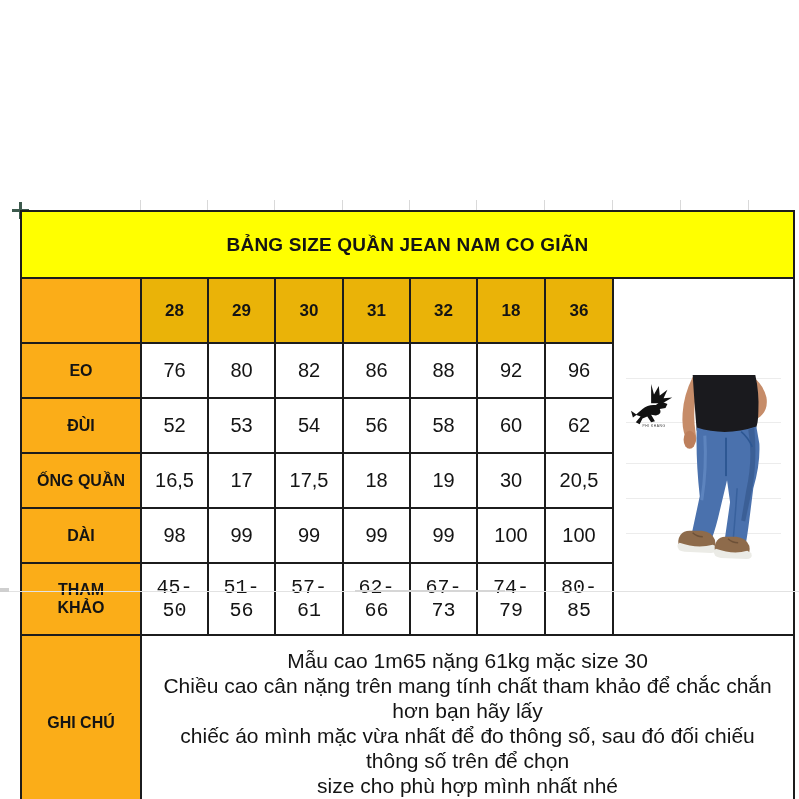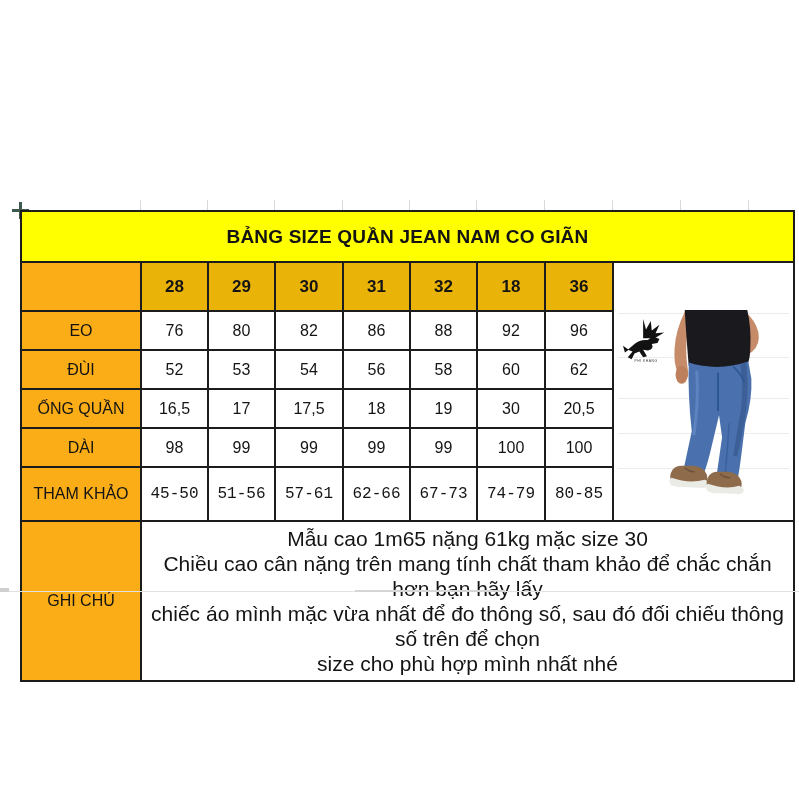--- a/index.html
+++ b/index.html
@@ -16,27 +16,27 @@
   .cross-v{position:absolute;left:19px;top:202px;width:3px;height:17px;background:#3d5a4e;}
   .bottom-line{position:absolute;left:0;top:591px;width:799px;height:1px;background:#e2e2e2;}
   .bottom-line2{position:absolute;left:355px;top:590px;width:150px;height:2px;background:#d6d6d6;}
   .bottom-nub{position:absolute;left:0;top:588px;width:9px;height:4px;background:#cfcfcf;}
 
   table.size-table{
     position:absolute;left:20px;top:210px;width:773px;
     border-collapse:collapse;table-layout:fixed;
   }
   table.size-table td{
-    border:2px solid #1c1c1c;padding:4px;text-align:center;vertical-align:middle;
+    border:2px solid #1c1c1c;padding:12px;text-align:center;vertical-align:middle;
   }
   .r-title td{background:#FFFF00;font-weight:bold;font-size:19px;height:41px;letter-spacing:.2px;}
   td.corner{background:#FBAD18;height:39px;}
   td.hd{background:#eab308;font-weight:bold;font-size:17px;height:39px;}
-  td.lab{background:#FBAD18;font-weight:normal;font-size:16px;}
-  td.val{background:#ffffff;font-size:16px;height:29px;border-radius:9px;}
+  td.lab{background:#FBAD18;font-weight:bold;font-size:16px;}
+  td.val{background:#ffffff;font-size:20px;height:29px;border-radius:9px;}
   tr.r-tk td.val{height:44px;font-family:Liberation Mono, monospace;}
   tr.r-note td.lab{height:101px;}
   td.note{
     background:#fff;text-align:left;vertical-align:top;
     font-size:21px;line-height:25px;padding:5px 10px 0 8px;
   }
   td.photo{background:#ffffff;padding:0;vertical-align:top;}
   .photo-inner{position:relative;width:100%;height:223px;}
   .pgrid{position:absolute;left:0;width:100%;height:1px;background:#ececec;}
   .logo-svg{position:absolute;left:5px;top:38px;width:46px;height:46px;}

